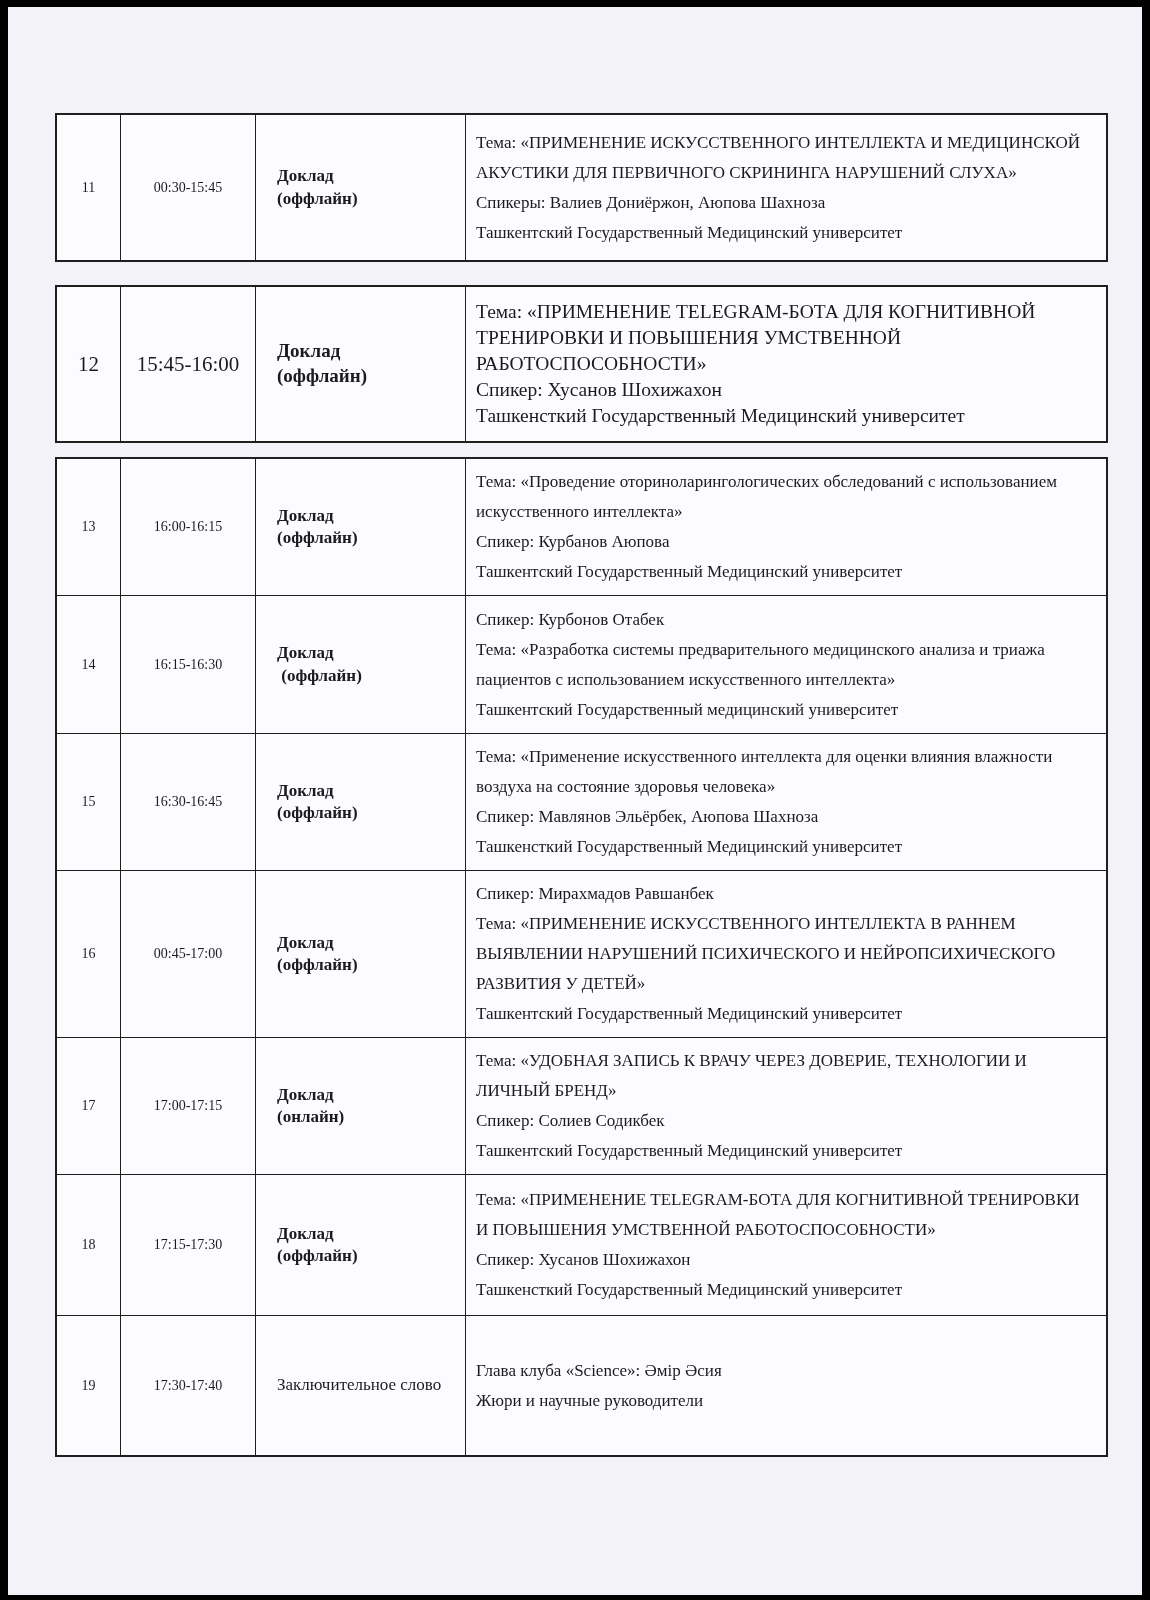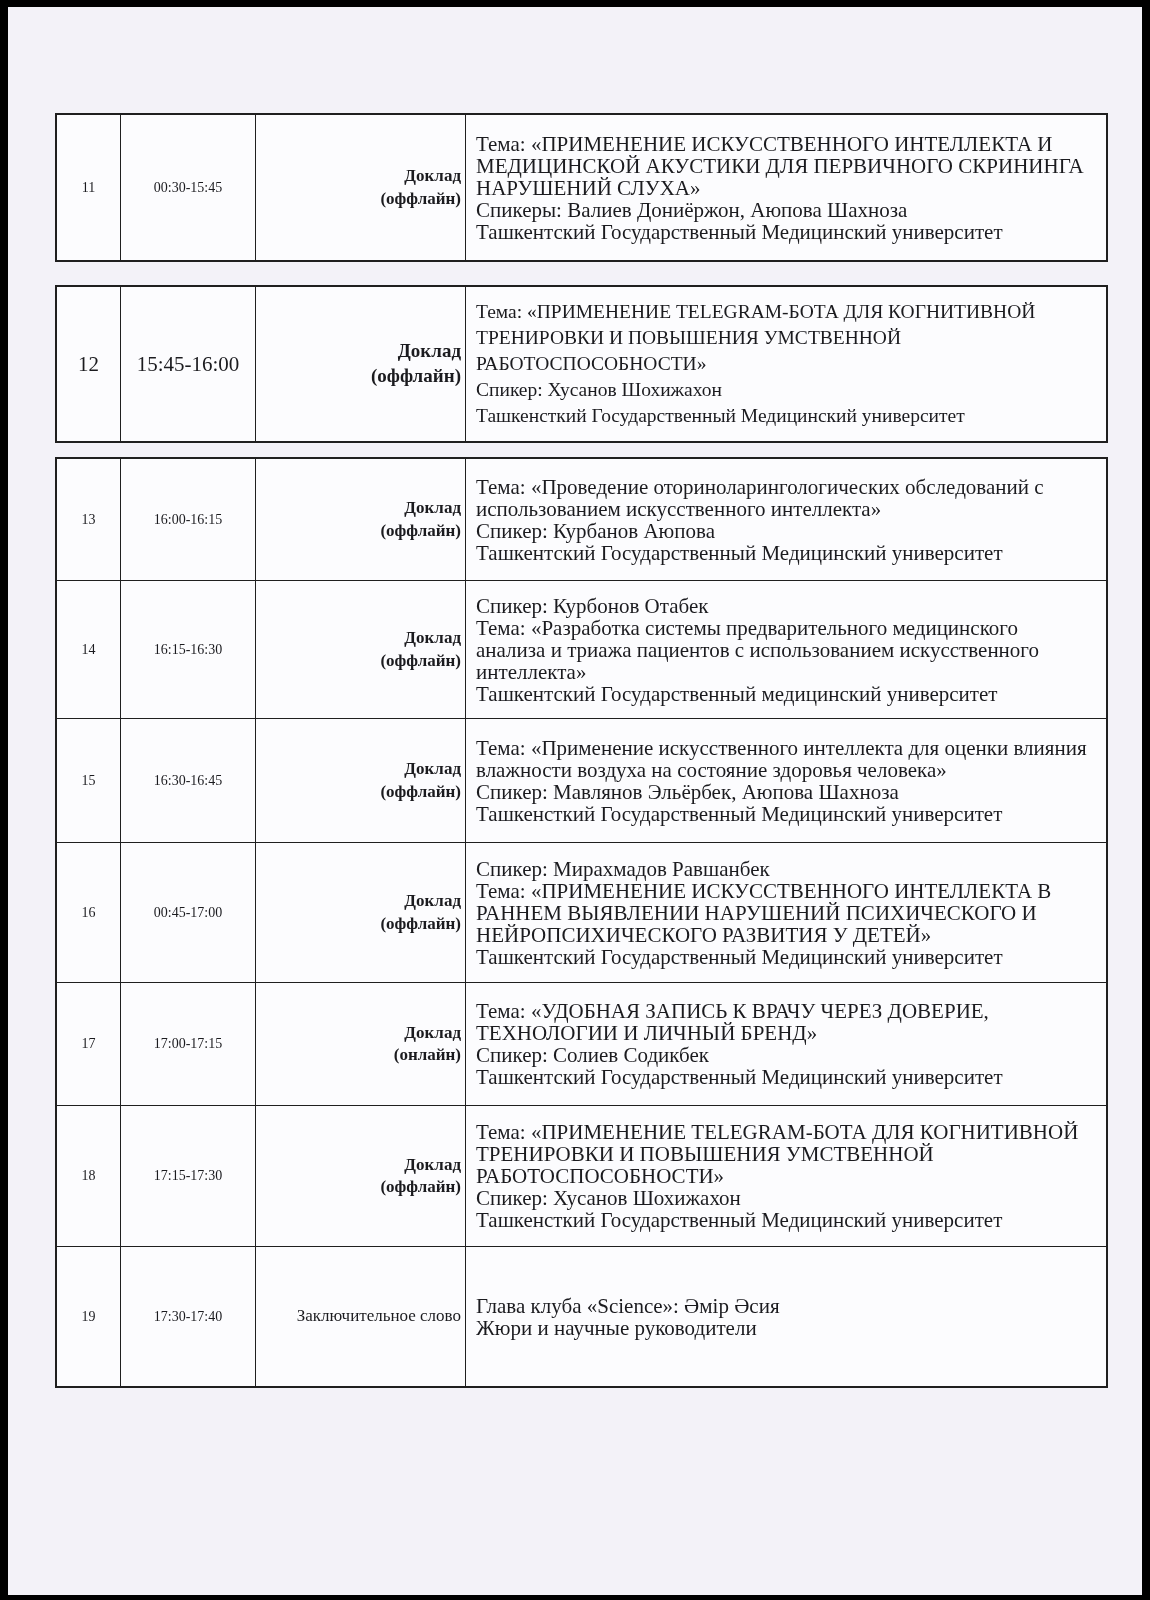--- a/index.html
+++ b/index.html
@@ -45,27 +45,26 @@
     text-align:center;
     font-size:14px;
   }
   .type{
     padding-left:21px;
     padding-right:4px;
     font-weight:bold;
     font-size:17px;
     line-height:1.3;
     white-space:pre-wrap;
-    align-items:flex-end;
   }
   .type.normal{font-weight:normal;}
   .desc{
     padding:8px 18px 8px 10px;
-    font-size:21px;
-    line-height:22px;
+    font-size:17px;
+    line-height:30px;
   }
   
   .lg .num,.lg .time{font-size:21px;}
   .lg .type{font-size:19px;}
   .lg .desc{font-size:19.5px;line-height:26px;}
 </style>
 </head>
 <body>
 
 <div class="page">

